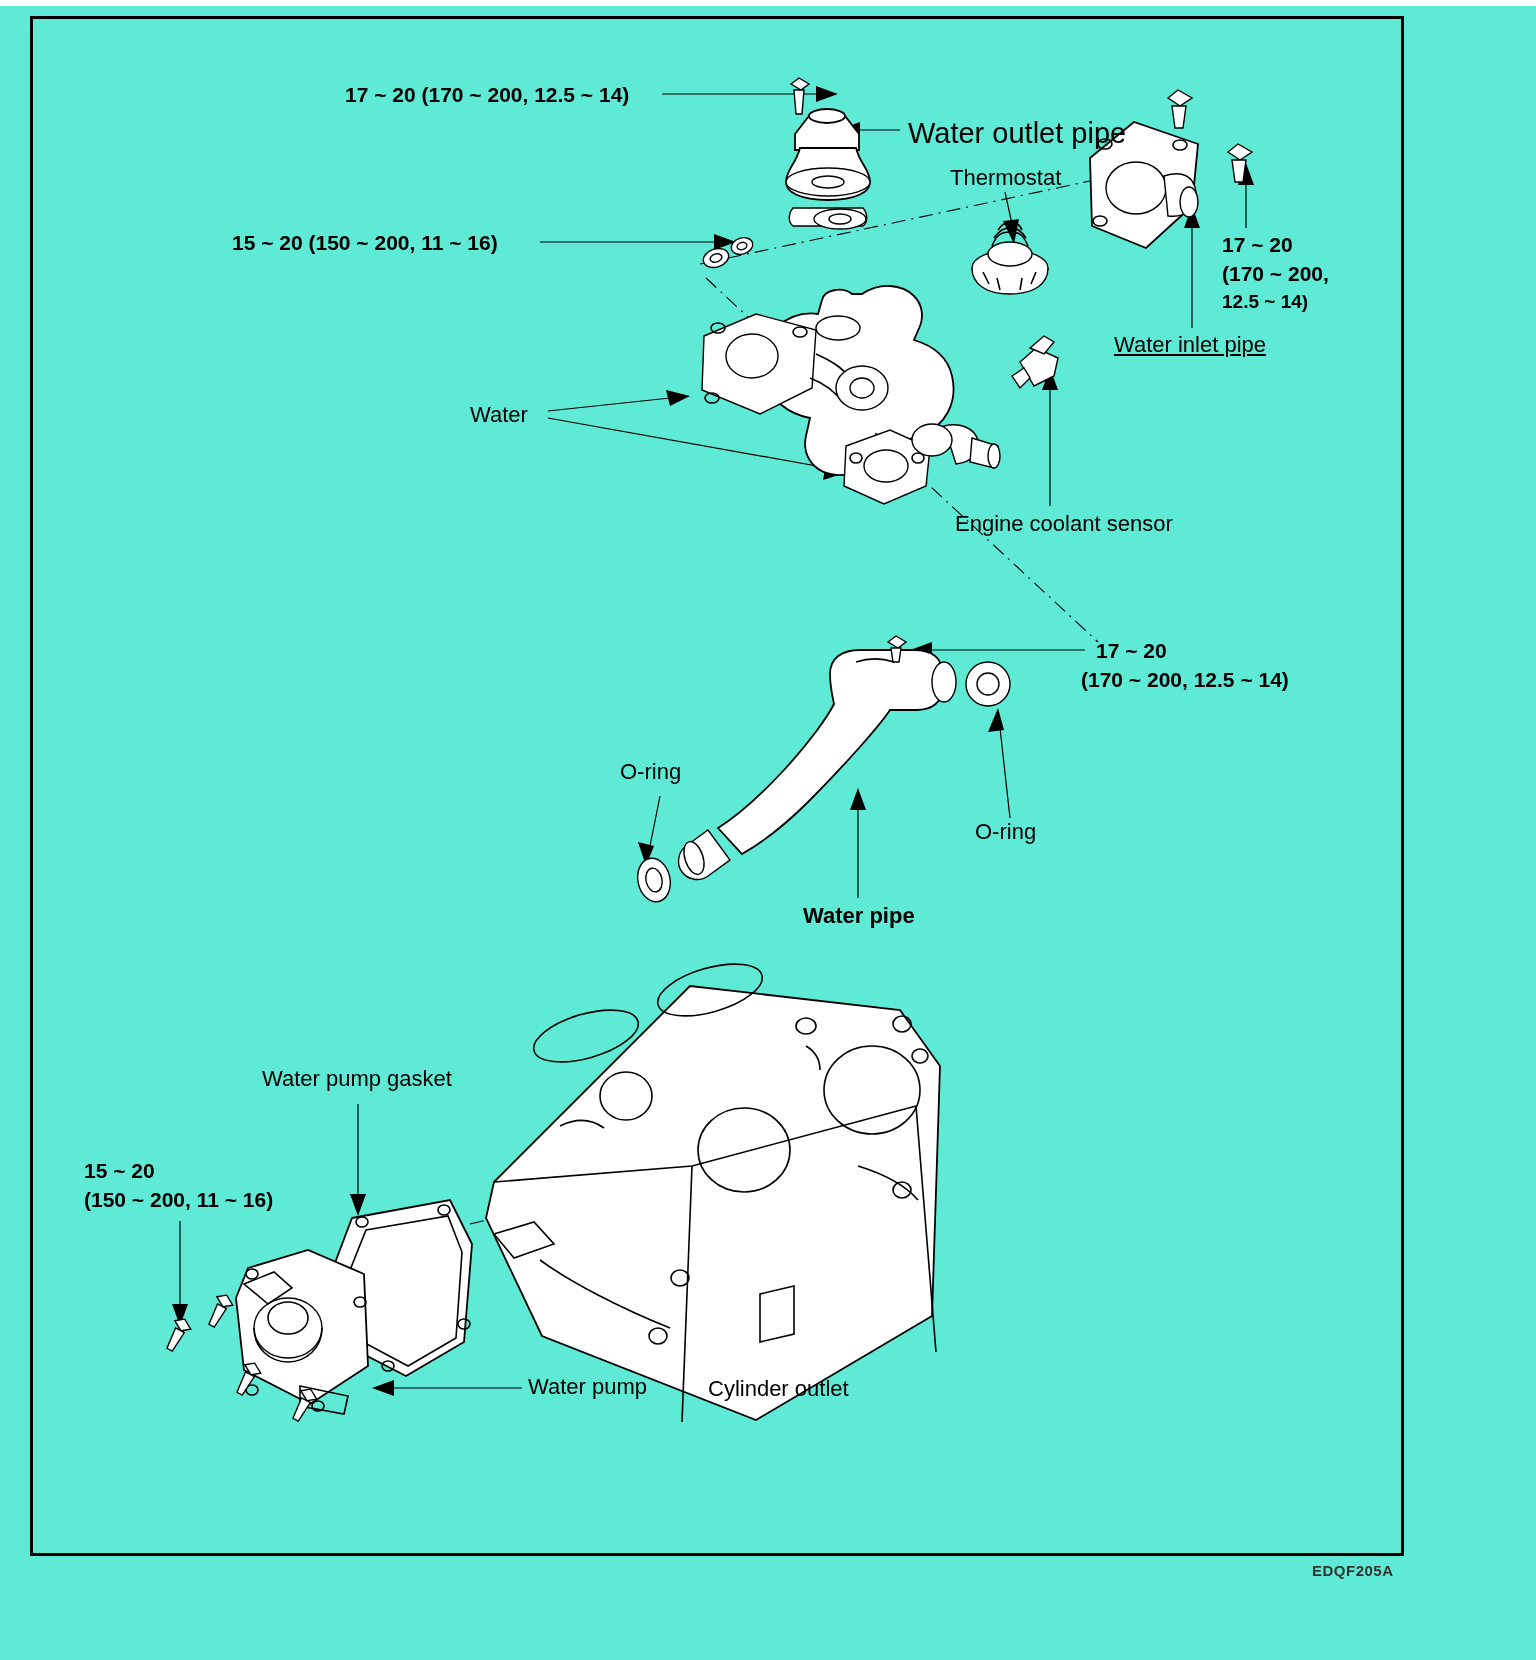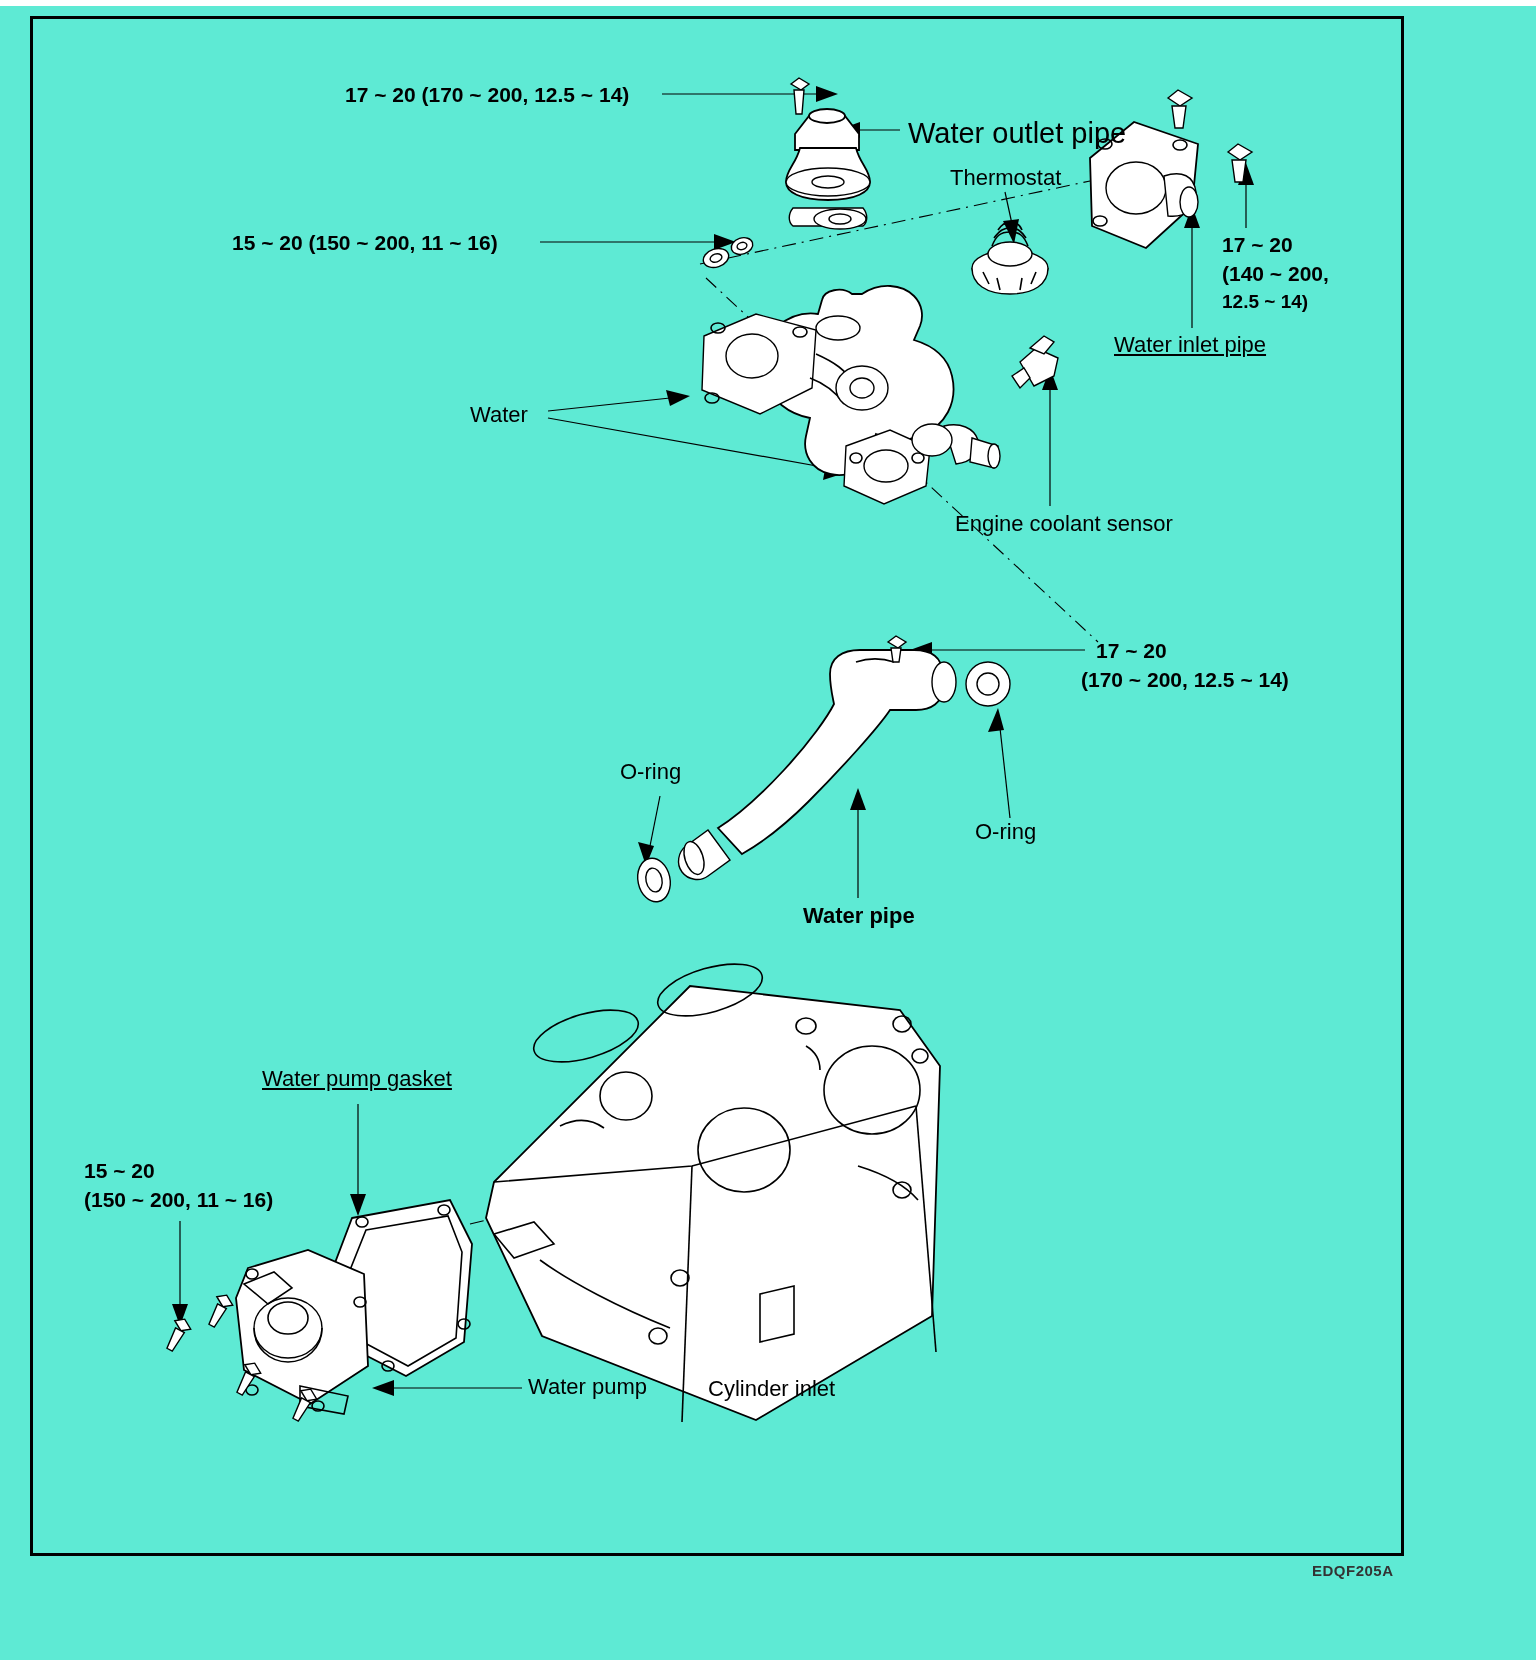--- a/index.html
+++ b/index.html
@@ -297,44 +297,44 @@
 
   </svg>
 
   <div class="label bold" style="left:345px; top:76px; font-size:21px;">17 ~ 20 (170 ~ 200, 12.5 ~ 14)</div>
 
   <div class="label" style="left:908px; top:110px; font-size:29px;">Water outlet pipe</div>
 
   <div class="label" style="left:950px; top:159px; font-size:22px;">Thermostat</div>
 
   <div class="label bold" style="left:1222px; top:226px; font-size:21px;">17 ~ 20</div>
-  <div class="label bold" style="left:1222px; top:255px; font-size:21px;">(140 ~ 200,</div>
+  <div class="label bold" style="left:1222px; top:255px; font-size:21px;">(170 ~ 200,</div>
   <div class="label bold" style="left:1222px; top:284px; font-size:19px;">12.5 ~ 14)</div>
 
   <div class="label" style="left:1114px; top:326px; font-size:22px;text-decoration:underline;">Water inlet pipe</div>
 
   <div class="label bold" style="left:232px; top:224px; font-size:21px;">15 ~ 20 (150 ~ 200, 11 ~ 16)</div>
 
   <div class="label" style="left:470px; top:396px; font-size:22px;">Water</div>
 
   <div class="label" style="left:955px; top:505px; font-size:22px;">Engine coolant sensor</div>
 
   <div class="label bold" style="left:1096px; top:632px; font-size:21px;">17 ~ 20</div>
   <div class="label bold" style="left:1081px; top:661px; font-size:21px;">(170 ~ 200, 12.5 ~ 14)</div>
 
   <div class="label" style="left:620px; top:753px; font-size:22px;">O-ring</div>
   <div class="label" style="left:975px; top:813px; font-size:22px;">O-ring</div>
 
   <div class="label" style="left:803px; top:897px; font-size:22px;font-weight:bold;">Water pipe</div>
 
-  <div class="label" style="left:262px; top:1060px; font-size:22px;text-decoration:underline;">Water pump gasket</div>
+  <div class="label" style="left:262px; top:1060px; font-size:22px;">Water pump gasket</div>
 
   <div class="label bold" style="left:84px; top:1152px; font-size:21px;">15 ~ 20</div>
   <div class="label bold" style="left:84px; top:1181px; font-size:21px;">(150 ~ 200, 11 ~ 16)</div>
 
   <div class="label" style="left:528px; top:1368px; font-size:22px;">Water pump</div>
 
-  <div class="label" style="left:708px; top:1370px; font-size:22px;">Cylinder inlet</div>
+  <div class="label" style="left:708px; top:1370px; font-size:22px;">Cylinder outlet</div>
 
 
   <div class="code" style="left:1312px; top:1556px;">EDQF205A</div>
 
 </div>
 
 </body></html>

